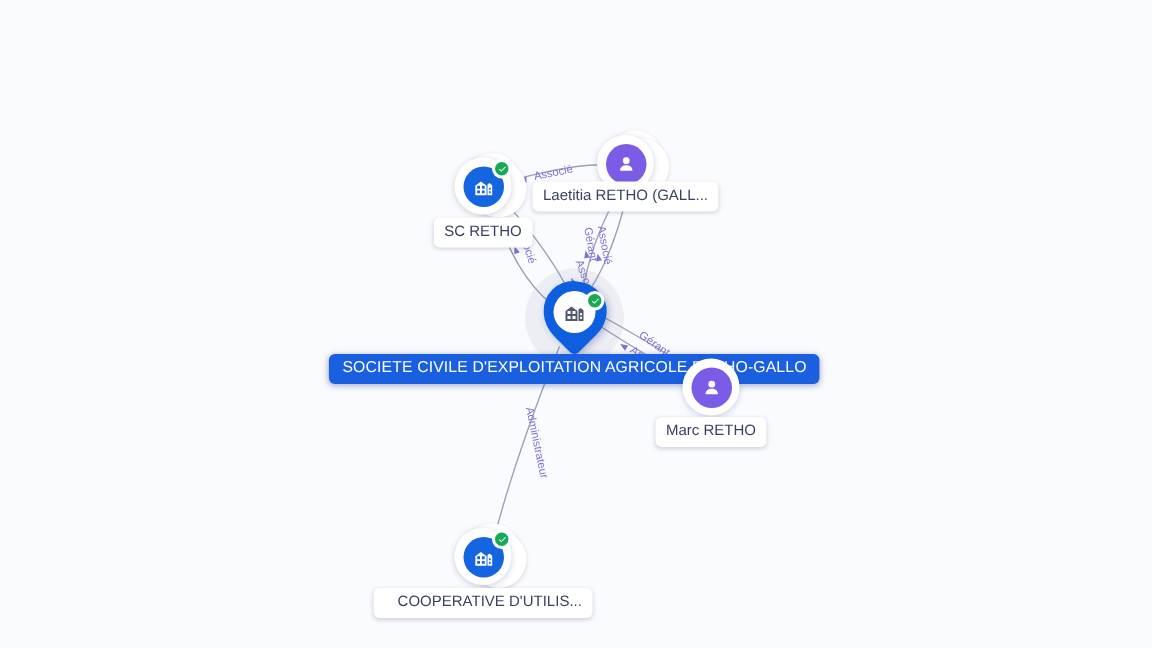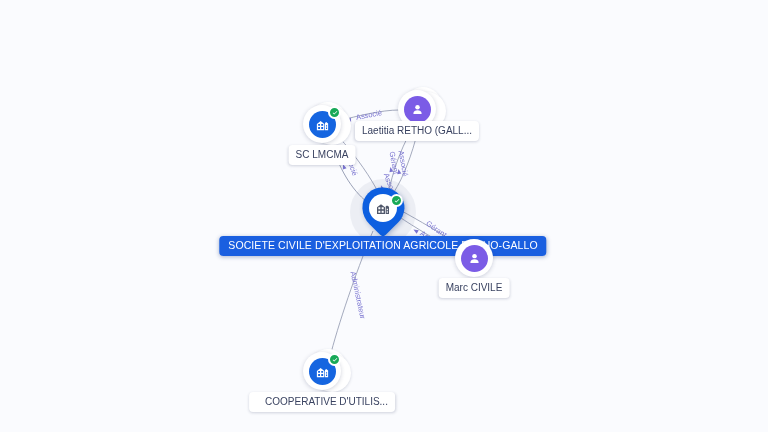--- a/index.html
+++ b/index.html
@@ -202,21 +202,21 @@
           <path fill="#ffffff" d="M3 21V11l6-4.5L15 11v10H3zm2-2h3v-3H5v3zm5 0h3v-3h-3v3zM5 14h3v-3H5v3zm5 0h3v-3h-3v3z"></path>
           <path fill="#ffffff" d="M16 21V9.6l2-1.5 3 2.2V21h-5zm1.6-2h1.8v-2.2h-1.8V19zm0-3.8h1.8V13h-1.8v2.2z"></path>
         </svg>
       </div>
     </div>
     <div class="badge" style="left:6px; top:-18px;">
       <svg width="8" height="8" viewBox="0 0 24 24">
           <path fill="#ffffff" d="M9.6 16.6L5 12l1.4-1.4 3.2 3.2 8-8L19 7.2z"></path>
         </svg>
     </div>
-    <div class="label" style="left:0px; top:21px;">SC LMCMA</div>
+    <div class="label" style="left:0px; top:21px;">SC RETHO</div>
   </div>
 
   <div class="node" style="left:417px; top:109px;">
     <div class="stack ghost1"></div>
     <div class="stack ghost2"></div>
     <div class="disc-wrap">
       <div class="disc person">
         <svg width="15" height="15" viewBox="0 0 24 24">
           <circle cx="12" cy="8.2" r="3.6" fill="#ffffff"></circle>
           <path fill="#ffffff" d="M12 13c-3.6 0-6.5 2.1-6.5 4.7V19h13v-1.3C18.5 15.1 15.6 13 12 13z"></path>
@@ -245,21 +245,21 @@
 
   <div class="node" style="left:474px; top:258px;">
     <div class="disc-wrap">
       <div class="disc person">
         <svg width="15" height="15" viewBox="0 0 24 24">
           <circle cx="12" cy="8.2" r="3.6" fill="#ffffff"></circle>
           <path fill="#ffffff" d="M12 13c-3.6 0-6.5 2.1-6.5 4.7V19h13v-1.3C18.5 15.1 15.6 13 12 13z"></path>
         </svg>
       </div>
     </div>
-    <div class="label" style="left:0px; top:20px;">Marc CIVILE</div>
+    <div class="label" style="left:0px; top:20px;">Marc RETHO</div>
   </div>
 
   <div class="node" style="left:322px; top:371px;">
     <div class="stack ghost1"></div>
     <div class="stack ghost2"></div>
     <div class="disc-wrap">
       <div class="disc company">
         <svg width="15" height="15" viewBox="0 0 24 24">
           <path fill="#ffffff" d="M3 21V11l6-4.5L15 11v10H3zm2-2h3v-3H5v3zm5 0h3v-3h-3v3zM5 14h3v-3H5v3zm5 0h3v-3h-3v3z"></path>
           <path fill="#ffffff" d="M16 21V9.6l2-1.5 3 2.2V21h-5zm1.6-2h1.8v-2.2h-1.8V19zm0-3.8h1.8V13h-1.8v2.2z"></path>

